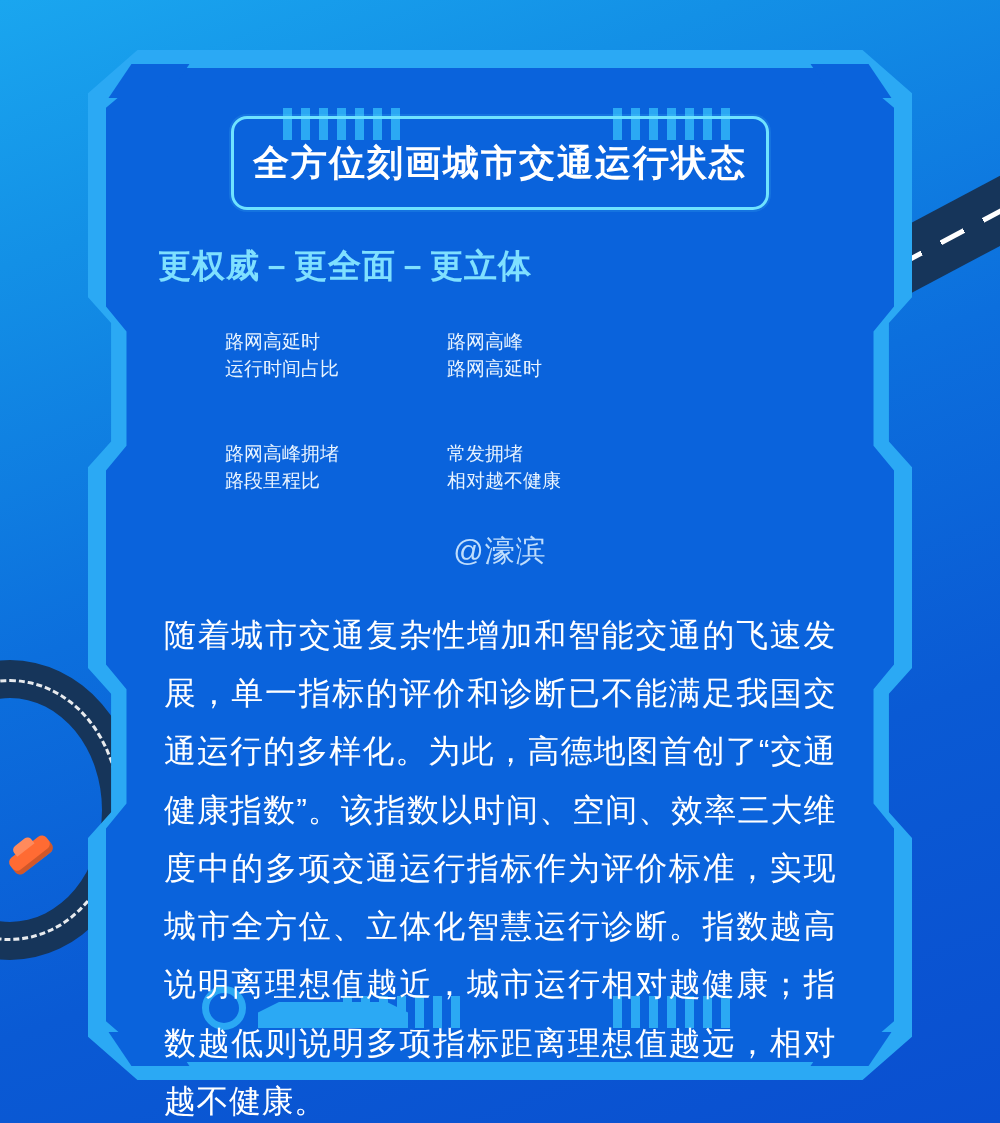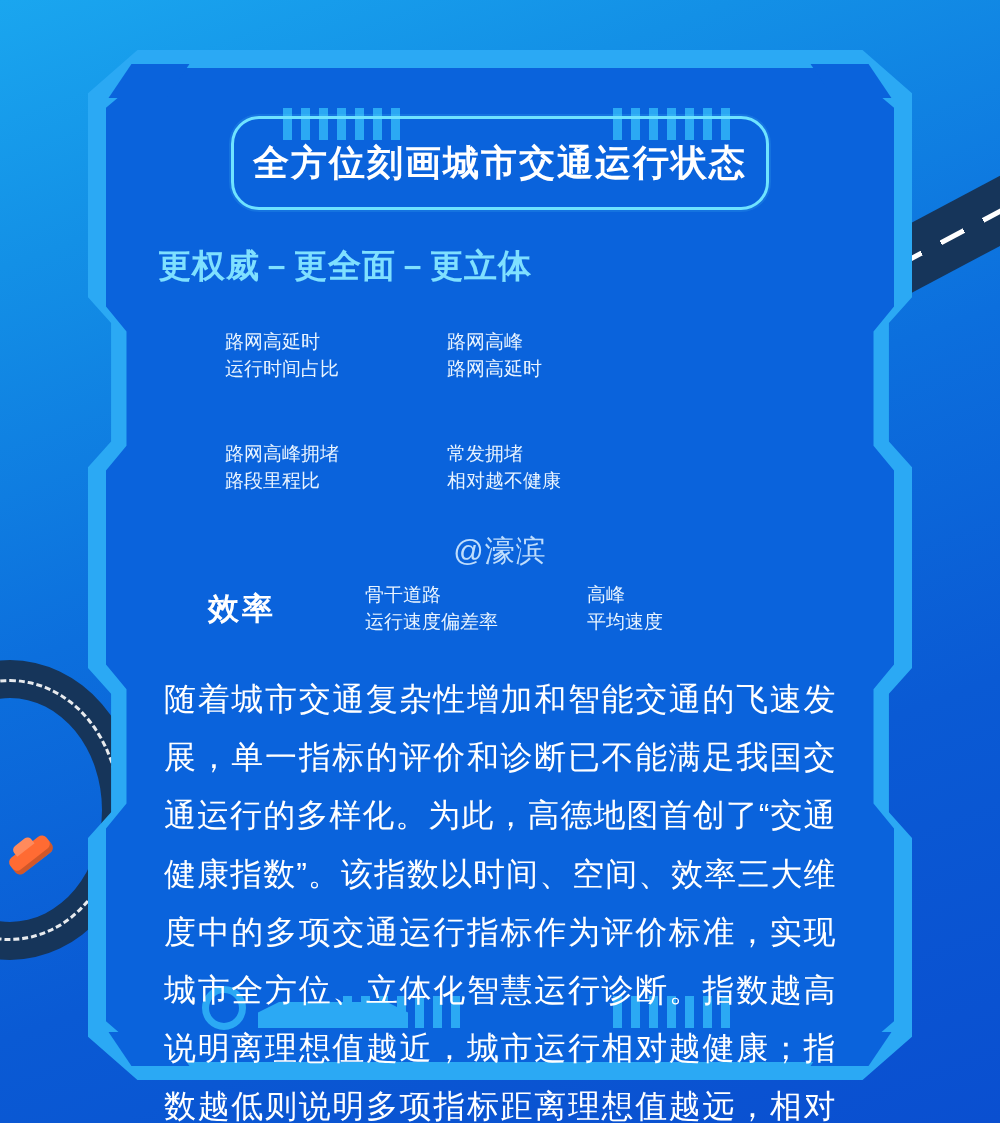--- a/index.html
+++ b/index.html
@@ -161,21 +161,21 @@
     position: absolute;
     left: 0; right: 0; top: 0; bottom: 0;
     padding: 0 70px;
   }
 
   .title-box {
     margin: 66px auto 0;
     width: 532px;
     height: 88px;
     border: 3px solid #6fe3ff;
-    border-radius: 28px;
+    border-radius: 16px;
     display: flex;
     align-items: center;
     justify-content: center;
     box-shadow: 0 0 0 2px rgba(111,227,255,.12);
   }
   .title-text {
     color: #ffffff;
     font-size: 36px;
     font-weight: bold;
     letter-spacing: 2px;
@@ -224,21 +224,21 @@
     color: #e9f4ff;
     font-size: 19px;
     line-height: 1.42;
     white-space: pre-line;
   }
 
   .watermark {
     text-align: center;
     color: #cfe8ff;
     font-size: 30px;
-    margin: -22px 0 10px 0;
+    margin: -22px 0 2px 0;
     letter-spacing: 1px;
     opacity: .92;
   }
 
   .paragraph {
     margin-top: 34px;
     padding: 0 6px;
     color: #ffffff;
     font-size: 32px;
     line-height: 1.82;
@@ -340,33 +340,20 @@
           </div>
           <div class="metric">
             <div class="accent" style="background:#ffe08a"></div>
             <div class="lines">常发拥堵
 相对越不健康</div>
           </div>
         </div>
 
         <div class="watermark">@濠滨</div>
 
-        <div class="dim-row">
-          <div class="dim-label">效率</div>
-          <div class="metric">
-            <div class="accent" style="background:#3ddc84"></div>
-            <div class="lines">骨干道路
-运行速度偏差率</div>
-          </div>
-          <div class="metric">
-            <div class="accent" style="background:#7ef0b0"></div>
-            <div class="lines">高峰
-平均速度</div>
-          </div>
-        </div>
 
       </div>
 
       <div class="paragraph">随着城市交通复杂性增加和智能交通的飞速发展，单一指标的评价和诊断已不能满足我国交通运行的多样化。为此，高德地图首创了“交通健康指数”。该指数以时间、空间、效率三大维度中的多项交通运行指标作为评价标准，实现城市全方位、立体化智慧运行诊断。指数越高说明离理想值越近，城市运行相对越健康；指数越低则说明多项指标距离理想值越远，相对越不健康。</div>
 
     </div>
   </div>
 </div>
 
 </body></html>

